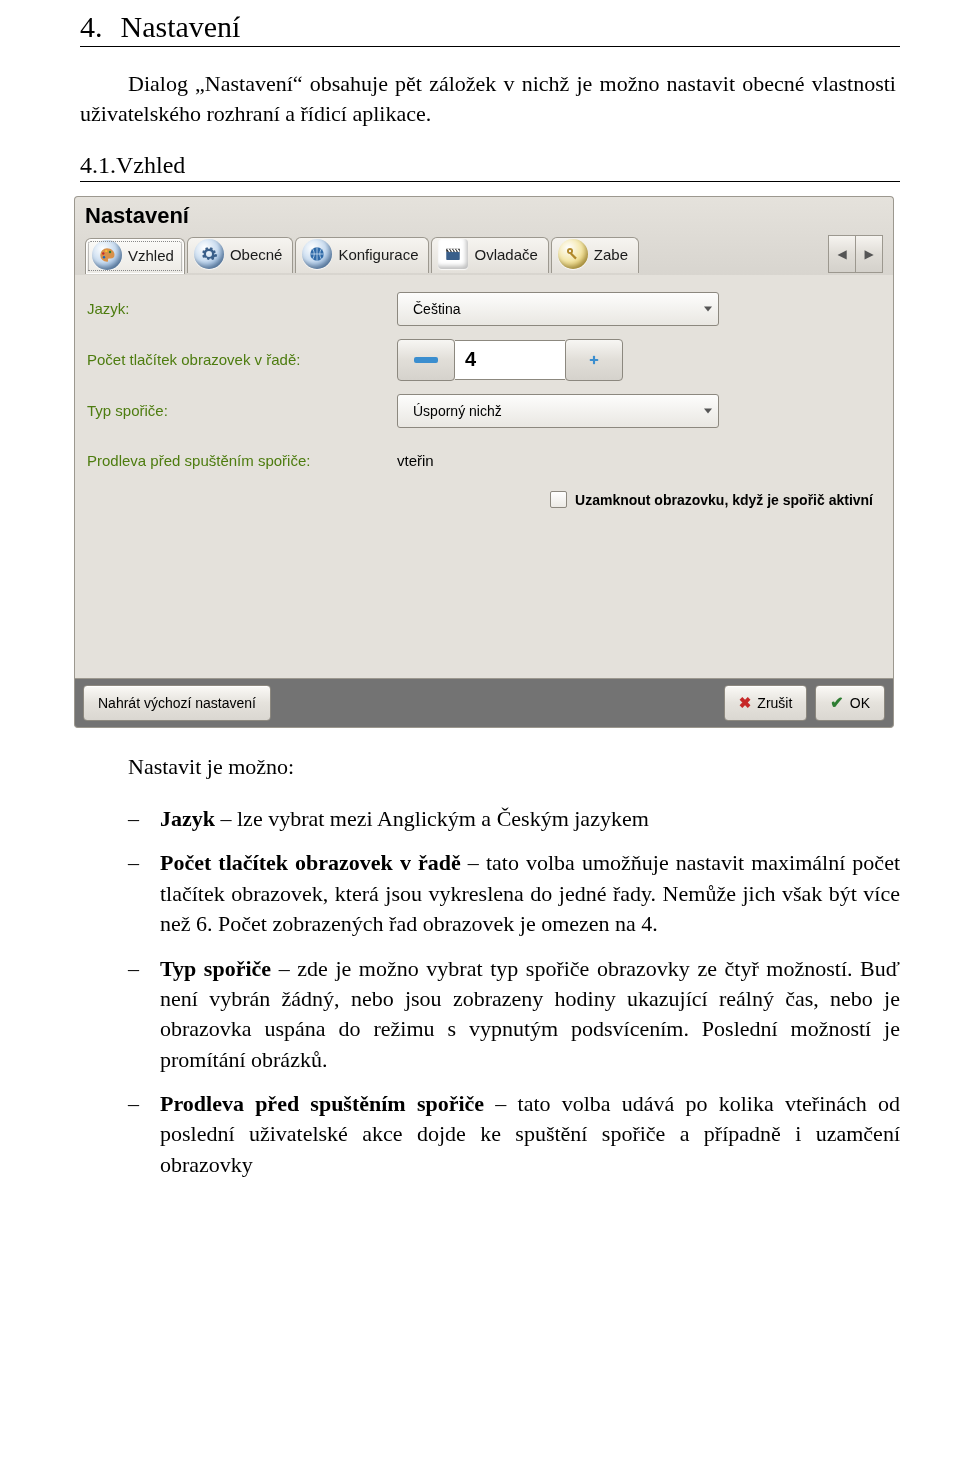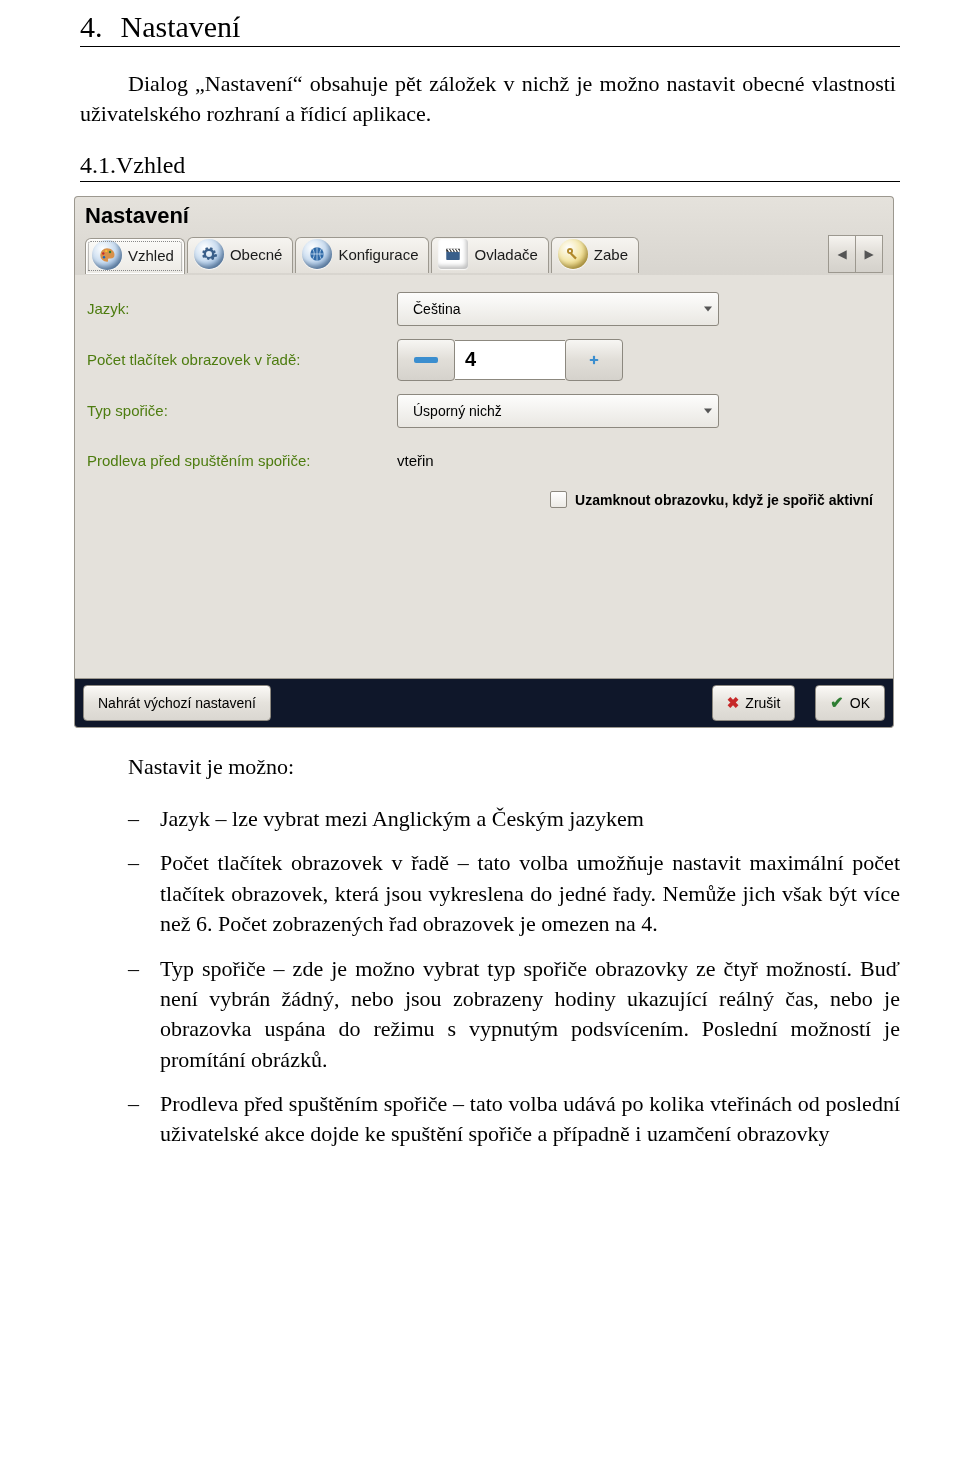--- a/index.html
+++ b/index.html
@@ -8,21 +8,21 @@
   .h1{font-size:30px;display:flex;gap:18px}
   .body-text{font-size:22px;line-height:1.38}
   .para{margin:0 4px 22px 0}
   .indent{text-indent:48px;text-align:justify}
   .h2-row{border-bottom:1px solid #000;padding-bottom:2px;margin:18px 0 14px 0}
   .h2{font-size:24px;display:flex;}
   .underline{}
   ul.dash{list-style:none;padding:0 0 0 48px;margin:0}
   ul.dash>li{position:relative;padding-left:32px;margin-bottom:14px;text-align:justify}
   ul.dash>li::before{content:"–";position:absolute;left:0;top:0}
-  .b{font-weight:normal}
+  .b{font-weight:bold}
 
   
   .shot{width:820px;margin:0 0 24px -6px;font-family:Verdana,Geneva,sans-serif;font-size:14px;color:#000}
   .shot-top{background:linear-gradient(#e5e2dc,#d8d5cf);border:1px solid #9c988f;border-bottom:0;border-radius:4px 4px 0 0;padding:6px 10px 2px 10px}
   .shot-title{font-size:22px;font-weight:bold;color:#000;margin-bottom:6px}
   .tabbar{display:flex;align-items:flex-end;position:relative}
   .tab{display:flex;align-items:center;gap:6px;background:linear-gradient(#f6f4f0,#e3e0da);border:1px solid #9c988f;border-bottom:none;border-radius:6px 6px 0 0;padding:4px 10px 6px 6px;margin-right:2px;font-size:15px;color:#1a1a1a;white-space:nowrap;height:36px;box-sizing:border-box}
   .tab.active{background:linear-gradient(#fbfaf7,#eceae5);position:relative;top:1px;box-shadow:inset 0 0 0 1px #fff;outline:1px dotted #888;outline-offset:-4px}
   .tab .ico{width:30px;height:30px;display:flex;align-items:center;justify-content:center;background:radial-gradient(circle at 35% 30%,#fff,#c9dcf0 45%,#6a96c8 80%,#3b6ea8);border-radius:50%;box-shadow:inset -2px -3px 4px rgba(0,0,0,.25),0 1px 1px rgba(255,255,255,.8)}
   .tab .ico svg{width:18px;height:18px}
@@ -35,21 +35,21 @@
   .sel{flex:0 0 290px;height:32px;background:linear-gradient(#fdfdfc,#e9e7e2);border:1px solid #8c887f;border-radius:3px;display:flex;align-items:center;padding:0 15px;position:relative;color:#000}
   .sel::after{content:"";position:absolute;right:6px;top:50%;width:0;height:0;border-left:4px solid transparent;border-right:4px solid transparent;border-top:5px solid #555;transform:translateY(-50%)}
   .stepper{display:flex;align-items:center;gap:0}
   .stepbtn{width:56px;height:40px;background:linear-gradient(#f7f6f3,#e1ded8 50%,#d5d2cc);border:1px solid #8c887f;border-radius:4px;display:flex;align-items:center;justify-content:center}
   .stepbtn svg{width:28px;height:10px}
   .stepval{width:90px;height:38px;border:1px solid #8c887f;border-left:0;border-right:0;background:#fff;display:flex;align-items:center;padding:0 10px;font-weight:bold;font-size:20px}
   .unit{font-size:15px}
   .check-row{display:flex;align-items:flex-end;justify-content:flex-end;margin-top:7px;padding-right:8px}
   .chk{width:15px;height:15px;border:1px solid #8c887f;background:linear-gradient(#fff,#eceae5);border-radius:2px;margin-right:8px}
   .chk-label{font-size:14px;font-weight:bold}
-  .btnbar{display:flex;gap:20px;background:#0f172a;border:1px solid #9c988f;border-top:0;border-radius:0 0 4px 4px;padding:6px 8px}
+  .btnbar{display:flex;gap:8px;background:#737373;border:1px solid #9c988f;border-top:0;border-radius:0 0 4px 4px;padding:6px 8px}
   .btn{height:34px;background:linear-gradient(#fbfaf7,#e5e2dc 50%,#dad7d1);border:1px solid #8c887f;border-radius:4px;display:flex;align-items:center;padding:0 14px;font-size:14px;gap:6px;box-shadow:inset 0 1px 0 #fff}
   .btnbar .spacer{flex:1}
   .xmark{color:#c62828;font-weight:bold;font-size:15px}
   .check{color:#2e7d32;font-weight:bold;font-size:16px}
 </style>
 </head>
 <body>
 
 <div class="page">
 

